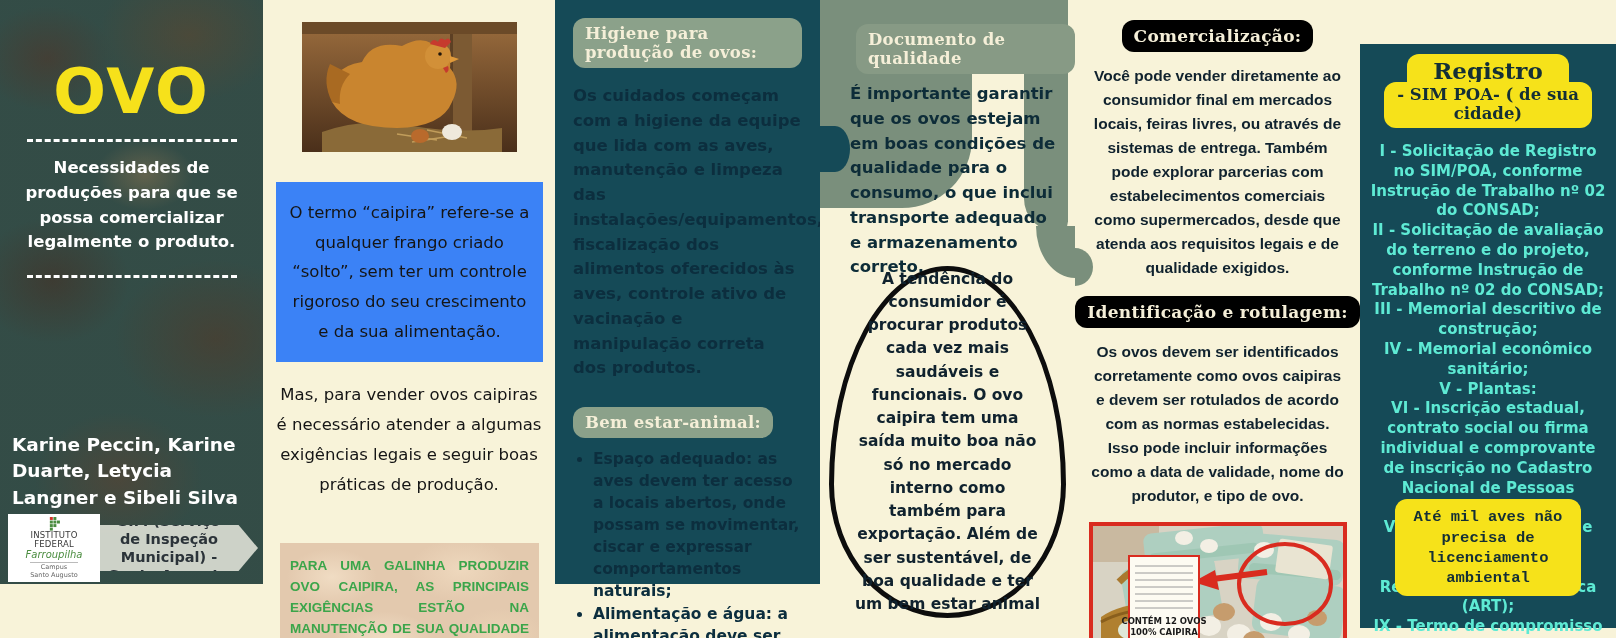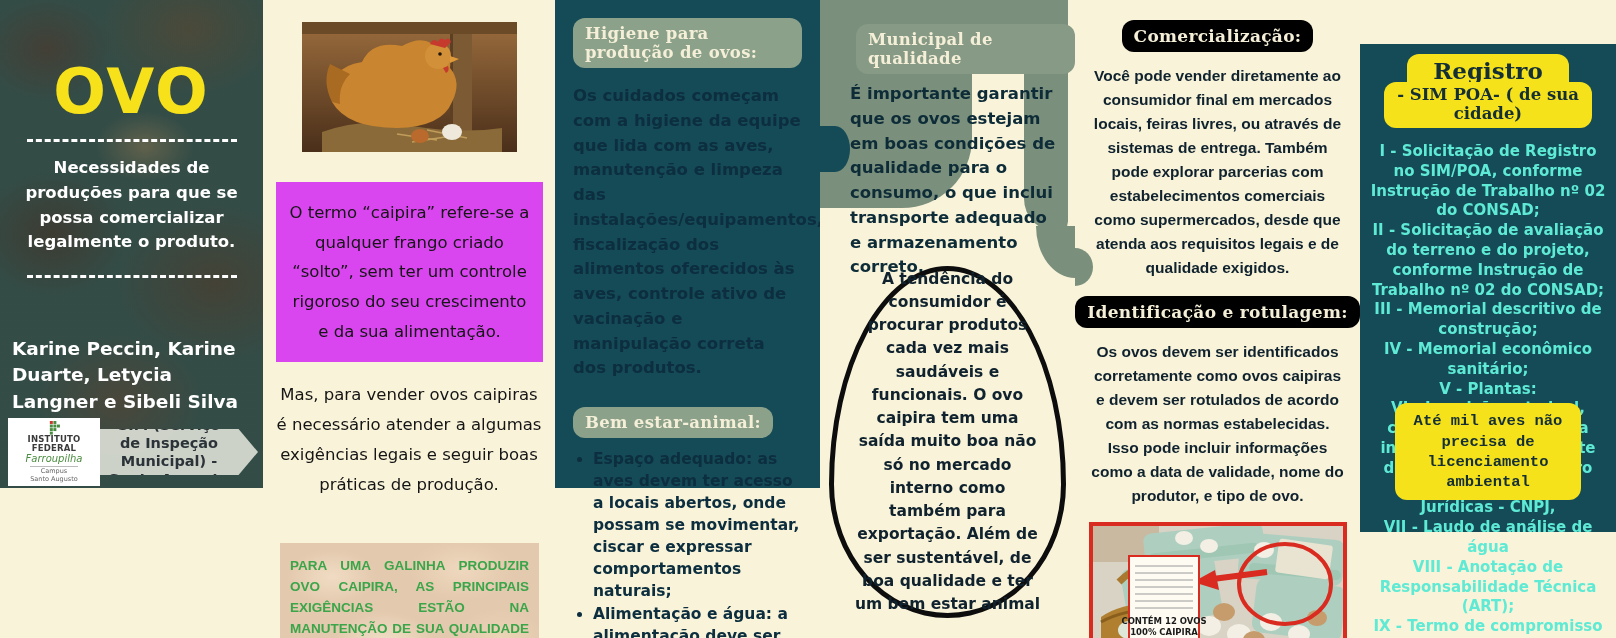--- a/index.html
+++ b/index.html
@@ -2,21 +2,21 @@
 <html><head>
 <meta charset="utf-8">
 <style>
   * { margin:0; padding:0; box-sizing:border-box; }
   html,body { background:#222; }
   .page {
     position:relative; width:1616px; height:638px; overflow:hidden;
     font-family:"DejaVu Sans","Liberation Sans",sans-serif;
     background:#f8f3d9;
   }
-  .panel { position:absolute; top:0; height:488px; }
+  .panel { position:absolute; top:0; height:584px; }
 
   
   #p1 { left:0; width:263px;
     background:
       linear-gradient(rgba(16,58,68,.52), rgba(16,58,68,.52)),
       radial-gradient(95px 75px at 18% 10%, #7a4526 0%, rgba(122,69,38,0) 70%),
       radial-gradient(130px 95px at 72% 6%, #8a5a2e 0%, rgba(138,90,46,0) 70%),
       radial-gradient(110px 90px at 20% 48%, #6e3d1f 0%, rgba(110,61,31,0) 70%),
       radial-gradient(140px 110px at 82% 58%, #7d4a26 0%, rgba(125,74,38,0) 72%),
       radial-gradient(120px 95px at 45% 82%, #8a5530 0%, rgba(138,85,48,0) 70%),
@@ -27,32 +27,32 @@
   .title1 { font-size:62px; font-weight:800; color:#f6e11b; letter-spacing:2px; line-height:1.02; }
   .title2 { font-size:45px; font-weight:800; letter-spacing:3px; line-height:1.15;
     color:transparent; -webkit-text-stroke:2px #f6e11b; }
   .dash { border-top:3px dashed #fff; width:210px; margin:16px auto 14px auto; }
   .subtitle { font-size:16.5px; font-weight:700; line-height:1.5; }
   .authors { position:absolute; left:12px; right:6px; bottom:72px; text-align:left;
     color:#fff; font-size:18.5px; font-weight:700; line-height:1.45; }
   .p1-footer { position:absolute; left:8px; bottom:2px; width:250px; height:68px; display:flex; align-items:center; }
   .logo-box { background:#fff; width:92px; height:68px; padding:3px 2px; text-align:center; flex:none;
     display:flex; flex-direction:column; align-items:center; justify-content:center; z-index:2; }
-  .logo-box .l1 { font-size:8.5px; font-weight:700; color:#3a3a3a; line-height:1.05; letter-spacing:.2px; }
+  .logo-box .l1 { font-size:8.5px; font-weight:400; color:#3a3a3a; line-height:1.05; letter-spacing:.2px; }
   .logo-box .l2 { font-size:10px; color:#4a8c3f; line-height:1.1; font-style:italic; }
   .logo-box .l3 { font-size:6.5px; color:#666; line-height:1.15; border-top:1px solid #bbb; margin-top:2px; padding-top:1px; }
   .banner { flex:1; height:46px; margin-left:-4px; background:rgba(226,229,219,.88);
     clip-path:polygon(0 0, 88% 0, 100% 50%, 88% 100%, 0 100%);
     display:flex; align-items:center; justify-content:center; padding:0 26px 0 10px; }
   .banner span { font-size:14.5px; font-weight:700; color:#2b3339; text-align:center; line-height:1.25; }
 
   
   #p2 { left:263px; width:292px; background:#f8f3d9; }
   .hen-photo { display:block; margin:22px auto 0 auto; }
-  .green-box { margin:30px 12px 0 13px; background:#d946ef; padding:16px 10px; }
+  .green-box { margin:30px 12px 0 13px; background:#3b82f6; padding:16px 10px; }
   .hand { font-size:16.5px; color:#151515; text-align:center; line-height:1.8;
     font-family:"DejaVu Sans",cursive; }
   .p2-text { margin:18px 10px 0 10px; }
   .egg-note { position:relative; margin:44px 16px 0 17px; height:136px; padding:13px 10px; overflow:hidden;
     background:
       radial-gradient(60px 38px at 20% 25%, #f0dcc3 0%, rgba(240,220,195,0) 75%),
       radial-gradient(70px 42px at 70% 20%, #eed8bd 0%, rgba(238,216,189,0) 75%),
       radial-gradient(70px 45px at 40% 75%, #f2e0c8 0%, rgba(242,224,200,0) 75%),
       radial-gradient(60px 40px at 85% 70%, #ecd4b6 0%, rgba(236,212,182,0) 75%),
       #e3c9ae; }
@@ -198,21 +198,21 @@
         <li>Alimentação e água: a alimentação deve ser balanceada com rações vegetais, a água deve ser limpa e estar sempre disponível;</li>
       </ul>
   </div>
 
   <div class="panel" id="p4">
     <div class="blob blob-bar"></div>
     <div class="blob blob-col"></div>
     <div class="blob blob-strip"></div>
     <div class="blob blob-tail"></div>
     <div class="teal-bump"></div>
-    <span class="pill on-blob">Municipal de qualidade</span>
+    <span class="pill on-blob">Documento de qualidade</span>
     <p class="p4-body">É importante garantir que os ovos estejam em boas condições de qualidade para o consumo, o que inclui transporte adequado e armazenamento correto.</p>
     <div class="egg">
       <p>A tendência do consumidor é procurar produtos cada vez mais saudáveis e funcionais. O ovo caipira tem uma saída muito boa não só no mercado interno como também para exportação. Além de ser sustentável, de boa qualidade e ter um bem estar animal</p>
     </div>
   </div>
 
   <div class="panel" id="p5">
     <div class="sage-curl"></div>
     <span class="pill dark first">Comercialização:</span>
     <p class="p5-body">Você pode vender diretamente ao consumidor final em mercados locais, feiras livres, ou através de sistemas de entrega. Também pode explorar parcerias com estabelecimentos comerciais como supermercados, desde que atenda aos requisitos legais e de qualidade exigidos.</p>

